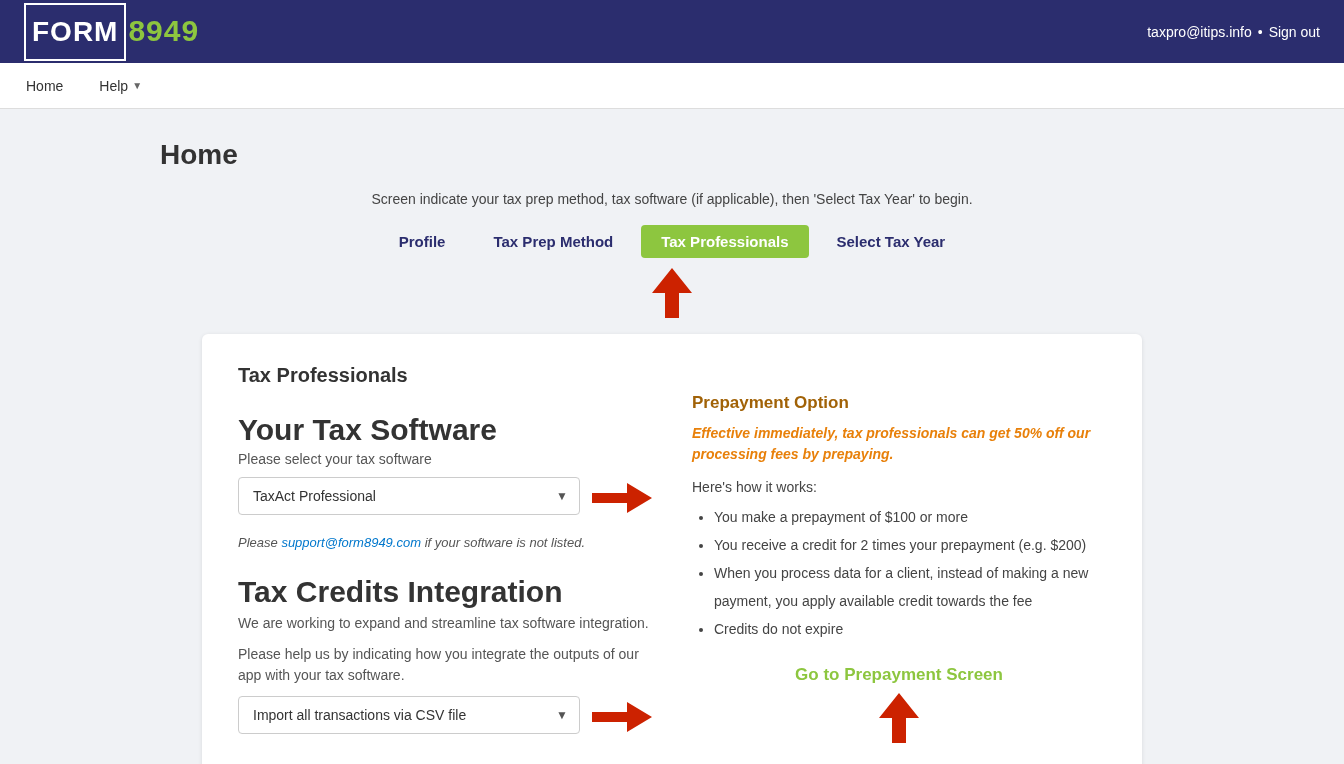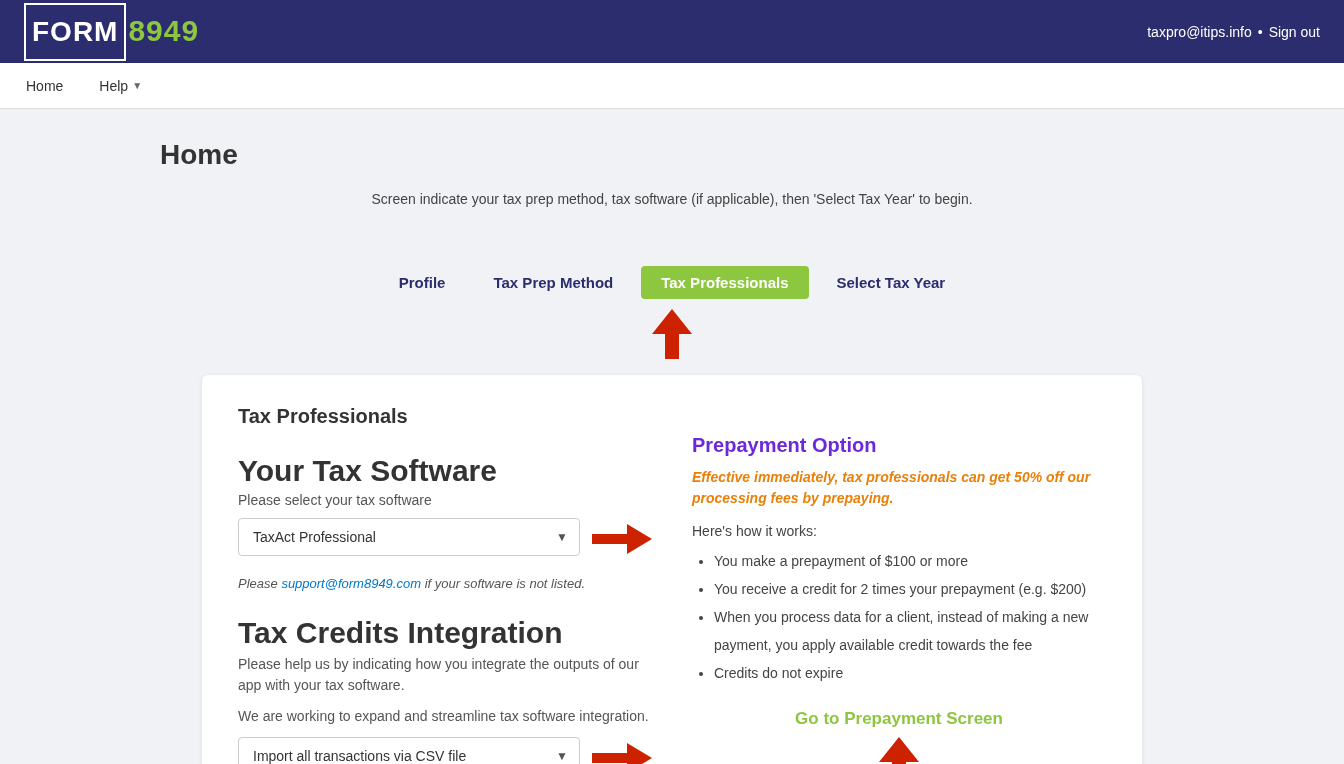--- a/index.html
+++ b/index.html
@@ -107,21 +107,20 @@
     .tab-btn {
       padding: 8px 20px;
       font-size: 15px;
       font-weight: 600;
       cursor: pointer;
       border: none;
       background: transparent;
       color: #2b2d6e;
       border-radius: 4px;
       text-decoration: none;
-      margin-top: 41px;
     }
     .tab-btn.active {
       background: #8dc63f;
       color: #fff;
       text-decoration: none;
     }
 
     
     .tab-arrow-container {
       display: flex;
@@ -215,23 +214,23 @@
     }
     .integration-desc {
       font-size: 14px;
       color: #555;
       margin-bottom: 10px;
       line-height: 1.5;
     }
 
     
     .prepayment-title {
-      font-size: 20px;
-      font-weight: bold;
-      color: #6d28d9;
+      font-size: 17px;
+      font-weight: bold;
+      color: #a16207;
       margin-bottom: 10px;
     }
     .prepayment-subtitle {
       font-size: 14px;
       font-weight: bold;
       color: #e8800a;
       font-style: italic;
       margin-bottom: 14px;
       line-height: 1.5;
     }
@@ -338,22 +337,22 @@
         </div>
 
         <p class="email-note">
           <span>Please</span>
           <a href="mailto:support@form8949.com" class="email-link">support@form8949.com</a>
           <span>if your software is not listed.</span>
         </p>
 
         <div class="integration-section">
           <div class="section-subtitle">Tax Credits Integration</div>
+          <p class="integration-desc">We are working to expand and streamline tax software integration.</p>
           <p class="integration-desc">Please help us by indicating how you integrate the outputs of our app with your tax software.</p>
-          <p class="integration-desc">We are working to expand and streamline tax software integration.</p>
 
           <div style="position:relative; display:flex; align-items:center;">
             <div class="select-wrapper" style="flex:1;">
               <select class="styled-select">
                 <option>Import all transactions via CSV file</option>
                 <option>Manual entry</option>
                 <option>Direct import</option>
                 <option>Other</option>
               </select>
               <span class="select-arrow">▼</span>

